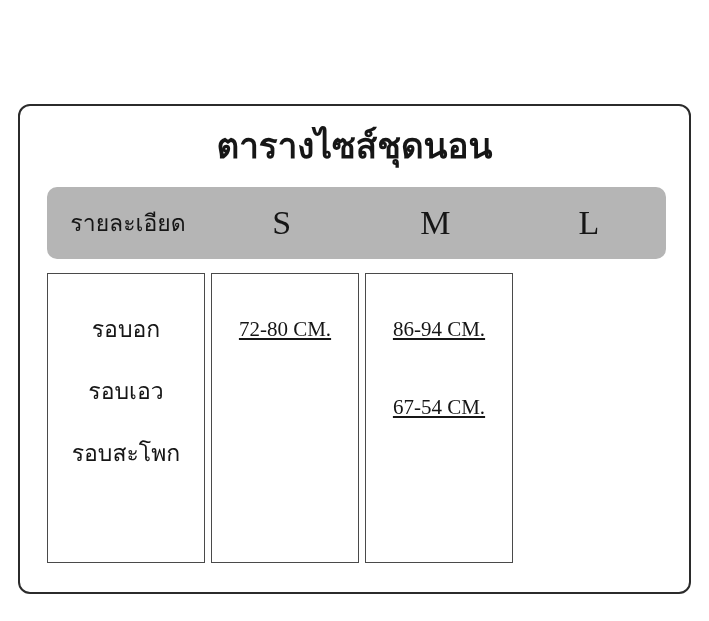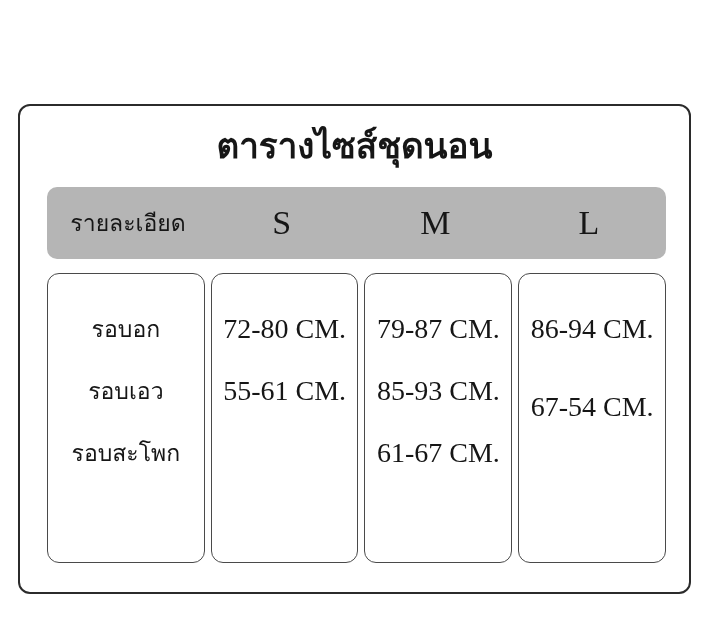--- a/index.html
+++ b/index.html
@@ -91,21 +91,21 @@
     left: 27px;
     top: 167px;
     width: 619px;
     height: 290px;
     display: flex;
     box-sizing: border-box;
   }
   .col {
     height: 290px;
     border: 1.5px solid #4a4a4a;
-    border-radius: 12px;
+    border-radius: 0;
     box-sizing: border-box;
     display: flex;
     flex-direction: column;
     justify-content: flex-start;
     padding-top: 18px;
   }
   .col.labels {
     width: 158px;
     margin-right: 6px;
   }
@@ -124,21 +124,22 @@
     justify-content: center;
     font-size: 23px;
     color: #161616;
     box-sizing: border-box;
   }
   .cell.first { margin-top: 6px; }
   .cell.label-cell {
     font-size: 23px;
   }
   .cell.value-cell {
-    font-size: 28px;
+    font-size: 21px;
+    text-decoration: underline;
   }
 </style>
 </head>
 <body>
 
 <div class="page">
   <div class="card">
 
     <div class="title">ตารางไซส์ชุดนอน</div>
 
@@ -154,28 +155,22 @@
     <div class="body-row">
 
       <div class="col labels">
         <div class="cell label-cell first">รอบอก</div>
         <div class="cell label-cell">รอบเอว</div>
         <div class="cell label-cell">รอบสะโพก</div>
       </div>
 
       <div class="col data">
         <div class="cell value-cell first">72-80 CM.</div>
-        <div class="cell value-cell">55-61 CM.</div>
       </div>
 
-      <div class="col data">
-        <div class="cell value-cell first">79-87 CM.</div>
-        <div class="cell value-cell">85-93 CM.</div>
-        <div class="cell value-cell">61-67 CM.</div>
-      </div>
 
       <div class="col data">
         <div class="cell value-cell first">86-94 CM.</div>
         <div class="cell value-cell">67-54 CM.</div>
       </div>
 
     </div>
   </div>
 </div>
 

